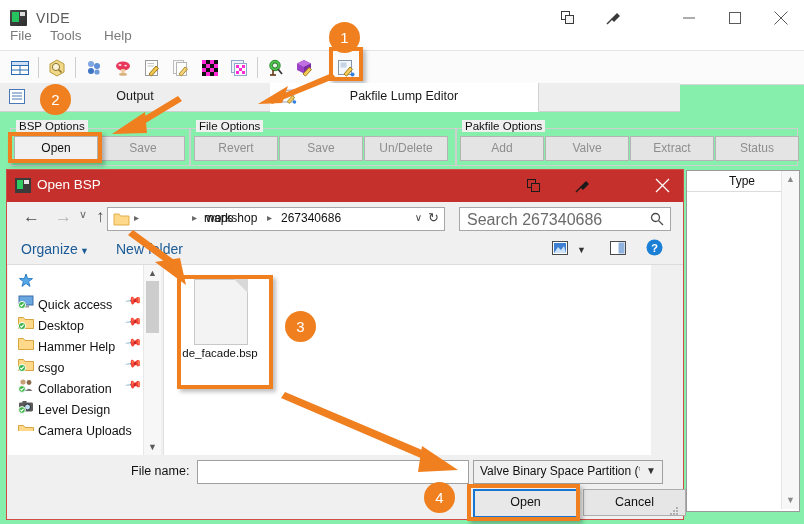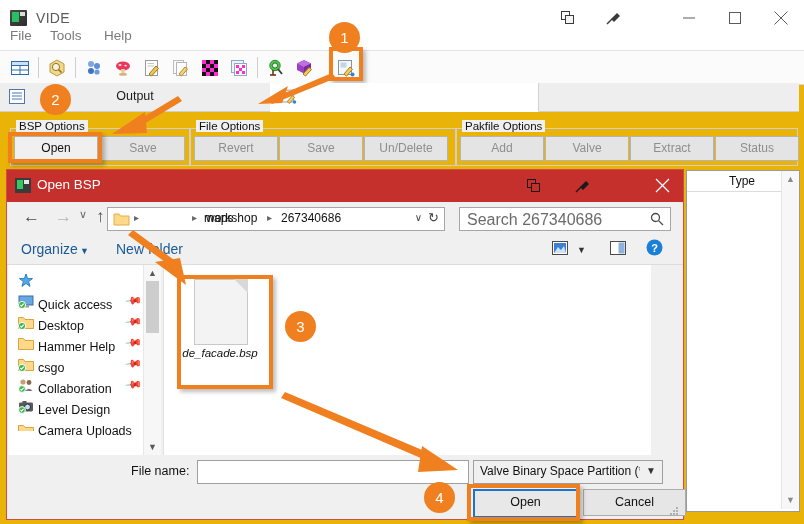--- a/index.html
+++ b/index.html
@@ -2,21 +2,21 @@
 <html><head>
 <meta charset="utf-8">
 <style>
   html,body{margin:0;padding:0;}
   body{
     width:804px;height:524px;overflow:hidden;
     font-family:"Liberation Sans", sans-serif;
     background:#ffffff;
     -webkit-font-smoothing:antialiased;
   }
-  .app{position:relative;width:804px;height:524px;background:#eab308;}
+  .app{position:relative;width:804px;height:524px;background:#86efac;}
 
   
   .vide-titlebar{position:absolute;left:0;top:0;width:804px;height:40px;background:#ffffff;}
   .vide-icon{position:absolute;left:10px;top:10px;width:17px;height:16px;
     background:linear-gradient(135deg,#4a4a4a,#2d2d2d);border-radius:1px;}
   .vide-icon:after{content:"";position:absolute;left:2px;top:2px;width:7px;height:10px;
     background:#25c25f;}
   .vide-icon:before{content:"";position:absolute;left:10px;top:2px;width:5px;height:4px;background:#dcdcdc;}
   .vide-title{position:absolute;left:36px;top:10px;font-size:14px;color:#5a5a5a;letter-spacing:.3px;}
   .tb-glyph{position:absolute;left:50%;top:50%;transform:translate(-50%,-50%);}
@@ -27,21 +27,21 @@
   .menubar{position:absolute;left:0;top:28px;width:804px;height:22px;background:#fff;}
   .menuitem{position:absolute;top:0;font-size:13.5px;color:#7a7a7a;}
 
   
   .toolbar{position:absolute;left:0;top:50px;width:804px;height:33px;background:#fbfbfb;
     border-top:1px solid #e3e3e3;border-bottom:1px solid #d7d7d7;}
   .ticon{position:absolute;top:7px;width:20px;height:20px;}
   .tsep{position:absolute;top:6px;width:1px;height:21px;background:#cfcfcf;}
 
   
-  .tabstrip{position:absolute;left:0;top:83px;width:799px;height:28px;background:#eeeeee;
+  .tabstrip{position:absolute;left:0;top:83px;width:680px;height:28px;background:#eeeeee;
     border-bottom:1px solid #cfcfcf;}
   .tab{position:absolute;top:0;height:28px;background:#eeeeee;border-right:1px solid #d2d2d2;
     font-size:12.5px;color:#1a1a1a;}
   .tab.active{background:#ffffff;border-bottom:1px solid #ffffff;}
   .tab .tlabel{position:absolute;top:6px;width:100%;text-align:center;}
 
   
   .groupbox{position:absolute;border:1px solid #cfcfcf;background:transparent;}
   .grouplabel{position:absolute;font-size:11.5px;color:#111;background:#f0f0f0;padding:0 3px;}
   .optbtn{position:absolute;height:23px;background:#e4e4e4;border:1px solid #b4b4b4;
@@ -78,21 +78,21 @@
   .cmdtext{position:absolute;top:7px;font-size:14px;color:#1a5a96;}
 
   .navpane{position:absolute;left:1px;top:95px;width:152px;height:190px;background:#ffffff;}
   .navitem{position:absolute;left:0;width:135px;height:20px;font-size:12.5px;color:#111;}
   .navitem .nlabel{position:absolute;left:30px;top:2px;white-space:nowrap;overflow:hidden;width:92px;margin-top:25px;}
   .navicon{position:absolute;left:10px;top:2px;width:16px;height:15px;}
   .pin{position:absolute;right:2px;top:3px;font-size:11px;color:#9a9a9a;transform:rotate(40deg);}
 
   .navsplit{position:absolute;left:136px;top:95px;width:17px;height:190px;background:#f7f7f7;border-left:1px solid #e8e8e8;}
 
-  .filepane{position:absolute;left:156px;top:95px;width:487px;height:190px;background:#ffffff;border-left:1px solid #e2e2e2;font-style:italic;}
+  .filepane{position:absolute;left:156px;top:95px;width:487px;height:190px;background:#ffffff;border-left:1px solid #e2e2e2;}
 
   .fileitem{position:absolute;left:16px;top:14px;width:80px;height:90px;}
   .fileglyph{position:absolute;left:14px;top:0;width:52px;height:64px;background:#f3f3f3;border:1px solid #c8c8c8;}
   .fileglyph .fold{position:absolute;right:-1px;top:-1px;width:0;height:0;
     border-left:14px solid transparent;border-top:14px solid #d8d8d8;}
   .filelabel{position:absolute;left:-10px;top:68px;width:100px;text-align:center;font-size:11.5px;color:#111;}
 
   .dlg-bottom{position:absolute;left:0;top:285px;width:676px;height:64px;background:#f0f0f0;}
   .lbl-filename{position:absolute;left:124px;top:9px;font-size:12.5px;color:#111;}
   .fn-input{position:absolute;left:190px;top:5px;width:270px;height:22px;background:#fff;border:1px solid #a0a0a0;}
@@ -297,20 +297,21 @@
     </div>
     <div class="tab active" style="left:270px;width:268px;">
       <span style="position:absolute;left:10px;top:5px;">
         <svg width="18" height="17" viewBox="0 0 20 20">
             <rect x="2.5" y="2.5" width="13" height="14" fill="#f4f7fb" stroke="#8595a8"></rect>
             <rect x="4.5" y="4.5" width="6" height="5" fill="#c6d4e6"></rect>
             <path d="M8 16 L14 9 L16.5 11.2 L10.5 18.2 Z" fill="#f3cc5a" stroke="#a37d1c"></path>
             <circle cx="16.5" cy="16.5" r="2" fill="#2f7fe0"></circle>
           </svg>
       </span>
+      <span class="tlabel">Pakfile Lump Editor</span>
     </div>
   </div>
 
   <div class="groupbox" style="left:10px;top:128px;width:178px;height:36px;"></div>
   <div class="grouplabel" style="left:16px;top:120px;">BSP Options</div>
   <div class="optbtn enabled" style="left:14px;top:136px;width:82px;">Open</div>
   <div class="optbtn" style="left:101px;top:136px;width:82px;">Save</div>
   <div class="hl hl-shadow" style="left:8px;top:132px;width:94px;height:31px;"></div>
 
   <div class="groupbox" style="left:190px;top:128px;width:264px;height:36px;"></div>

